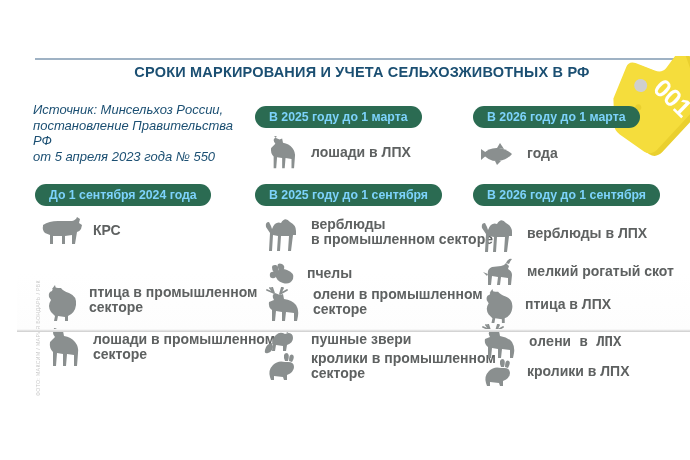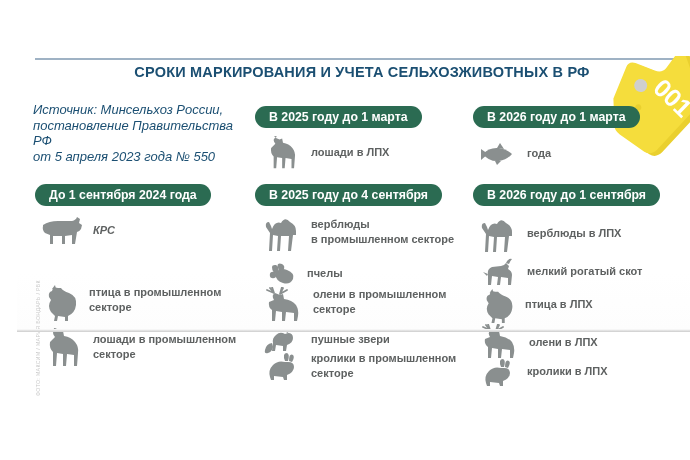--- a/index.html
+++ b/index.html
@@ -46,41 +46,41 @@
     letter-spacing:0.35px;
     white-space:nowrap;
   }
 
   
   .pill{
     position:absolute;
     height:22px;
     background:#2b6b52;
     border-radius:11px;
-    color:#ffffff;
+    color:#7dd3fc;
     font-size:12.3px;font-weight:bold;
     display:flex;align-items:center;
     padding:0 14px;
     box-sizing:border-box;
     white-space:nowrap;
   }
 
   
   .row{
     position:absolute;
     display:flex;
     align-items:flex-start;
   }
   .ic{
     flex:0 0 auto;
     display:block;
   }
   .lbl{
     color:#5e6161;
-    font-size:11px;font-weight:bold;
+    font-size:14px;font-weight:bold;
     line-height:14.5px;
   }
   svg{display:block;}
   .sil{fill:#8a8f8f;}
 
   
   .tag{
     position:absolute;left:588px;top:56px;
     width:102px;height:108px;
     pointer-events:none;
@@ -112,21 +112,21 @@
         <circle cx="35" cy="46" r="3" fill="#ead02f"></circle>
         <g transform="rotate(62 70 48)">
           <text x="70" y="56" text-anchor="middle" font-family="Liberation Sans, sans-serif" font-size="25" font-weight="bold" fill="#ffffff">001</text>
         </g>
       </g>
     </svg>
   </div>
 
   <div class="pill" style="left:18px; top:184px;">До 1 сентября 2024 года</div>
 
-  <div class="row" style="left:22px; top:216px;font-style:italic;">
+  <div class="row" style="left:22px; top:216px;">
     <span class="ic">
       <svg width="46" height="30" viewBox="0 0 46 30">
           <g class="sil">
         <path d="M4 10 L4 9 Q10 5 19 5 L33 5 Q37 4 38 1 L41 3 L40 7 L43 9 L42 13 Q40 16 38 16 L36 28 L33 28 L33 19 L26 20 L26 28 L23 28 L23 20 L14 20 L14 28 L11 28 L11 19 L6 17 Q3 14 4 10 Z"></path>
       </g>
         </svg>
     </span>
     <span class="lbl" style="margin-left:8px; margin-top:7px;">КРС</span>
   </div>
 
@@ -164,21 +164,21 @@
       <svg width="40" height="34" viewBox="0 0 42 40">
           <g class="sil">
         <path d="M12 9 Q8 4 12 2 L17 4 L20 3 L21 8 Q28 9 32 14 Q36 19 35 25 L34 38 L31 38 L31 27 L24 26 L23 38 L20 38 L20 26 L14 25 L13 38 L10 38 L10 24 Q6 20 7 14 Z"></path>
         <path d="M12 2 L10 -1 L14 1 Z"></path>
       </g>
         </svg>
     </span>
     <span class="lbl" style="margin-left:8px; margin-top:9px;">лошади в ЛПХ</span>
   </div>
 
-  <div class="pill" style="left:238px; top:184px;">В 2025 году до 4 сентября</div>
+  <div class="pill" style="left:238px; top:184px;">В 2025 году до 1 сентября</div>
 
   <div class="row" style="left:246px; top:215px;">
     <span class="ic">
       <svg width="40" height="38" viewBox="0 0 40 38">
           <g class="sil">
         <path d="M9 14 Q12 6 18 8 Q22 1 27 7 Q33 10 33 16 L33 20 L30 20 L28 36 L25 36 L26 21 L18 21 L17 36 L14 36 L15 21 L10 20 L9 36 L6 36 L7 18 L3 12 Q2 7 6 7 L8 11 Z"></path>
       </g>
         </svg>
     </span>
     <span class="lbl" style="margin-left:8px; margin-top:2px; white-space:pre-line;">верблюды
@@ -296,21 +296,21 @@
 
   <div class="row" style="left:460px; top:324px;">
     <span class="ic">
       <svg width="44" height="36" viewBox="0 0 44 36">
           <g class="sil">
         <path d="M13 13 Q10 8 14 6 L19 8 L22 7 L23 12 Q31 13 35 18 Q38 23 37 29 L36 34 L33 34 L33 26 L25 25 L24 34 L21 34 L21 25 L15 24 L14 34 L11 34 L11 23 Q7 20 8 15 Z"></path>
         <path d="M13 6 L9 1 M13 6 L6 3 M13 6 L11 0 M19 7 L22 1 M19 7 L26 3 M19 7 L21 0" stroke="#8a8f8f" stroke-width="1.8" fill="none" stroke-linecap="round"></path>
       </g>
         </svg>
     </span>
-    <span class="lbl" style="margin-left:8px; margin-top:11px;">олени в ЛПХ</span>
+    <span class="lbl" style="margin-left:8px; margin-top:11px;font-family:Liberation Mono, monospace;">олени в ЛПХ</span>
   </div>
 
   <div class="row" style="left:462px; top:358px;text-align:right;">
     <span class="ic">
       <svg width="40" height="30" viewBox="0 0 40 30">
           <g class="sil">
         <path d="M22 10 Q15 8 10 13 Q5 18 7 25 L8 28 L11 28 L11 24 L20 25 L21 28 L24 28 L24 23 Q31 20 31 15 Q31 10 25 10 Z"></path>
         <path d="M22 9 Q19 1 24 1 Q27 2 25 9 Z"></path>
         <path d="M26 9 Q26 1 30 3 Q32 5 29 10 Z"></path>
       </g>

